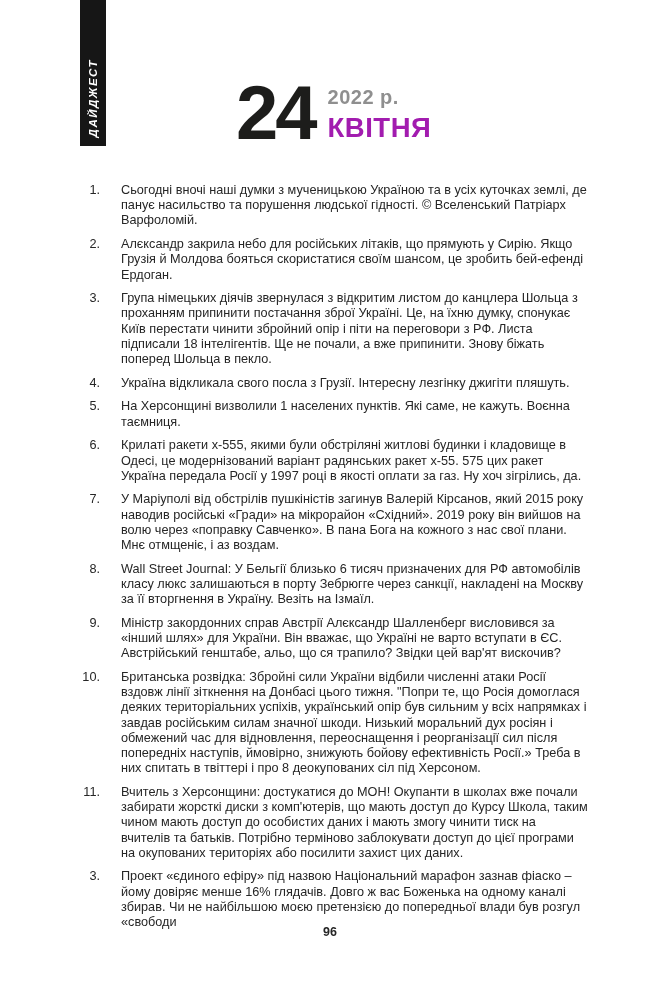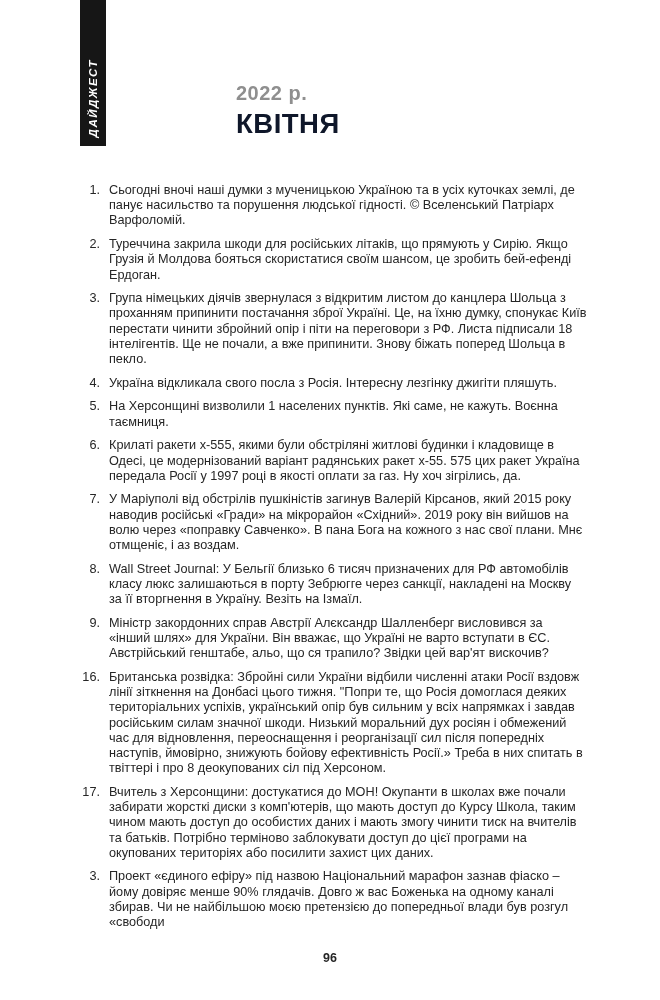--- a/index.html
+++ b/index.html
@@ -58,88 +58,88 @@
     font-size: 20px;
     line-height: 19px;
     font-weight: 700;
     color: #8f8f8f;
     letter-spacing: 0.5px;
   }
   .date-month {
     font-size: 27.5px;
     line-height: 26px;
     font-weight: 700;
-    color: #0f172a;
+    color: #a21caf;
     letter-spacing: 0.5px;
     margin-top: 8px;
   }
 
   
   .digest-list {
     position: absolute;
     left: 80px;
     top: 183px;
     width: 508px;
     font-size: 12.7px;
     line-height: 15.2px;
   }
   .digest-item { display: flex; margin-bottom: 8.5px; }
   .digest-item .num {
     flex: 0 0 20px;
     text-align: right;
   }
   .digest-item .txt {
-    margin-left: 9px;
+    margin-left: 21px;
     width: 478px;
   }
 
   .page-number {
     position: absolute;
     left: 0;
     right: 0;
     top: 925px;
     text-align: center;
     font-size: 12.5px;
     font-weight: 700;
     color: #262626;
-    margin-top: 26px;
   }
 </style>
 </head>
 <body>
 
 <div class="page">
 
   <div class="digest-tab">
     <span class="tab-label">ДАЙДЖЕСТ</span>
   </div>
 
   <div class="date-header">
+    <div class="date-day">24</div>
     <div class="date-right">
       <div class="date-year">2022 р.</div>
       <div class="date-month">КВІТНЯ</div>
     </div>
   </div>
 
   <div class="digest-list">
     <div class="digest-item">
       <span class="num">1.</span>
       <span class="txt">Сьогодні вночі наші думки з мученицькою Україною та в усіх куточках землі, де панує насильство та порушення людської гідності. © Вселенський Патріарх Варфоломій.</span>
     </div>
     <div class="digest-item">
       <span class="num">2.</span>
-      <span class="txt">Туреччина закрила шкоди для російських літаків, що прямують у Сирію. Якщо Грузія й Молдова бояться скористатися своїм шансом, це зробить бей-ефенді Ердоган.</span>
+      <span class="txt">Алєксандр закрила небо для російських літаків, що прямують у Сирію. Якщо Грузія й Молдова бояться скористатися своїм шансом, це зробить бей-ефенді Ердоган.</span>
     </div>
     <div class="digest-item">
       <span class="num">3.</span>
       <span class="txt">Група німецьких діячів звернулася з відкритим листом до канцлера Шольца з проханням припинити постачання зброї Україні. Це, на їхню думку, спонукає Київ перестати чинити збройний опір і піти на переговори з РФ. Листа підписали 18 інтелігентів. Ще не почали, а вже припинити. Знову біжать поперед Шольца в пекло.</span>
     </div>
     <div class="digest-item">
       <span class="num">4.</span>
-      <span class="txt">Україна відкликала свого посла з Росія. Інтересну лезгінку джигіти пляшуть.</span>
+      <span class="txt">Україна відкликала свого посла з Грузії. Інтересну лезгінку джигіти пляшуть.</span>
     </div>
     <div class="digest-item">
       <span class="num">5.</span>
       <span class="txt">На Херсонщині визволили 1 населених пунктів. Які саме, не кажуть. Воєнна таємниця.</span>
     </div>
     <div class="digest-item">
       <span class="num">6.</span>
       <span class="txt">Крилаті ракети х-555, якими були обстріляні житлові будинки і кладовище в Одесі, це модернізований варіант радянських ракет х-55. 575 цих ракет Україна передала Росії у 1997 році в якості оплати за газ. Ну хоч зігрілись, да.</span>
     </div>
     <div class="digest-item">
@@ -148,28 +148,28 @@
     </div>
     <div class="digest-item">
       <span class="num">8.</span>
       <span class="txt">Wall Street Journal: У Бельгії близько 6 тисяч призначених для РФ автомобілів класу люкс залишаються в порту Зебрюгге через санкції, накладені на Москву за її вторгнення в Україну. Везіть на Ізмаїл.</span>
     </div>
     <div class="digest-item">
       <span class="num">9.</span>
       <span class="txt">Міністр закордонних справ Австрії Алєксандр Шалленберг висловився за «інший шлях» для України. Він вважає, що Україні не варто вступати в ЄС. Австрійський генштабе, альо, що ся трапило? Звідки цей вар'ят вискочив?</span>
     </div>
     <div class="digest-item">
-      <span class="num">16.</span>
+      <span class="num">10.</span>
       <span class="txt">Британська розвідка: Збройні сили України відбили численні атаки Росії вздовж лінії зіткнення на Донбасі цього тижня. "Попри те, що Росія домоглася деяких територіальних успіхів, український опір був сильним у всіх напрямках і завдав російським силам значної шкоди. Низький моральний дух росіян і обмежений час для відновлення, переоснащення і реорганізації сил після попередніх наступів, ймовірно, знижують бойову ефективність Росії.» Треба в них спитать в твіттері і про 8 деокупованих сіл під Херсоном.</span>
     </div>
     <div class="digest-item">
-      <span class="num">17.</span>
+      <span class="num">11.</span>
       <span class="txt">Вчитель з Херсонщини: достукатися до МОН! Окупанти в школах вже почали забирати жорсткі диски з комп'ютерів, що мають доступ до Курсу Школа, таким чином мають доступ до особистих даних і мають змогу чинити тиск на вчителів та батьків. Потрібно терміново заблокувати доступ до цієї програми на окупованих територіях або посилити захист цих даних.</span>
     </div>
     <div class="digest-item">
       <span class="num">3.</span>
-      <span class="txt">Проект «єдиного ефіру» під назвою Національний марафон зазнав фіаско – йому довіряє менше 90% глядачів. Довго ж вас Боженька на одному каналі збирав. Чи не найбільшою моєю претензією до попередньої влади був розгул «свободи</span>
+      <span class="txt">Проект «єдиного ефіру» під назвою Національний марафон зазнав фіаско – йому довіряє менше 16% глядачів. Довго ж вас Боженька на одному каналі збирав. Чи не найбільшою моєю претензією до попередньої влади був розгул «свободи</span>
     </div>
   </div>
 
   <div class="page-number">96</div>
 
 </div>
 
 </body></html>

